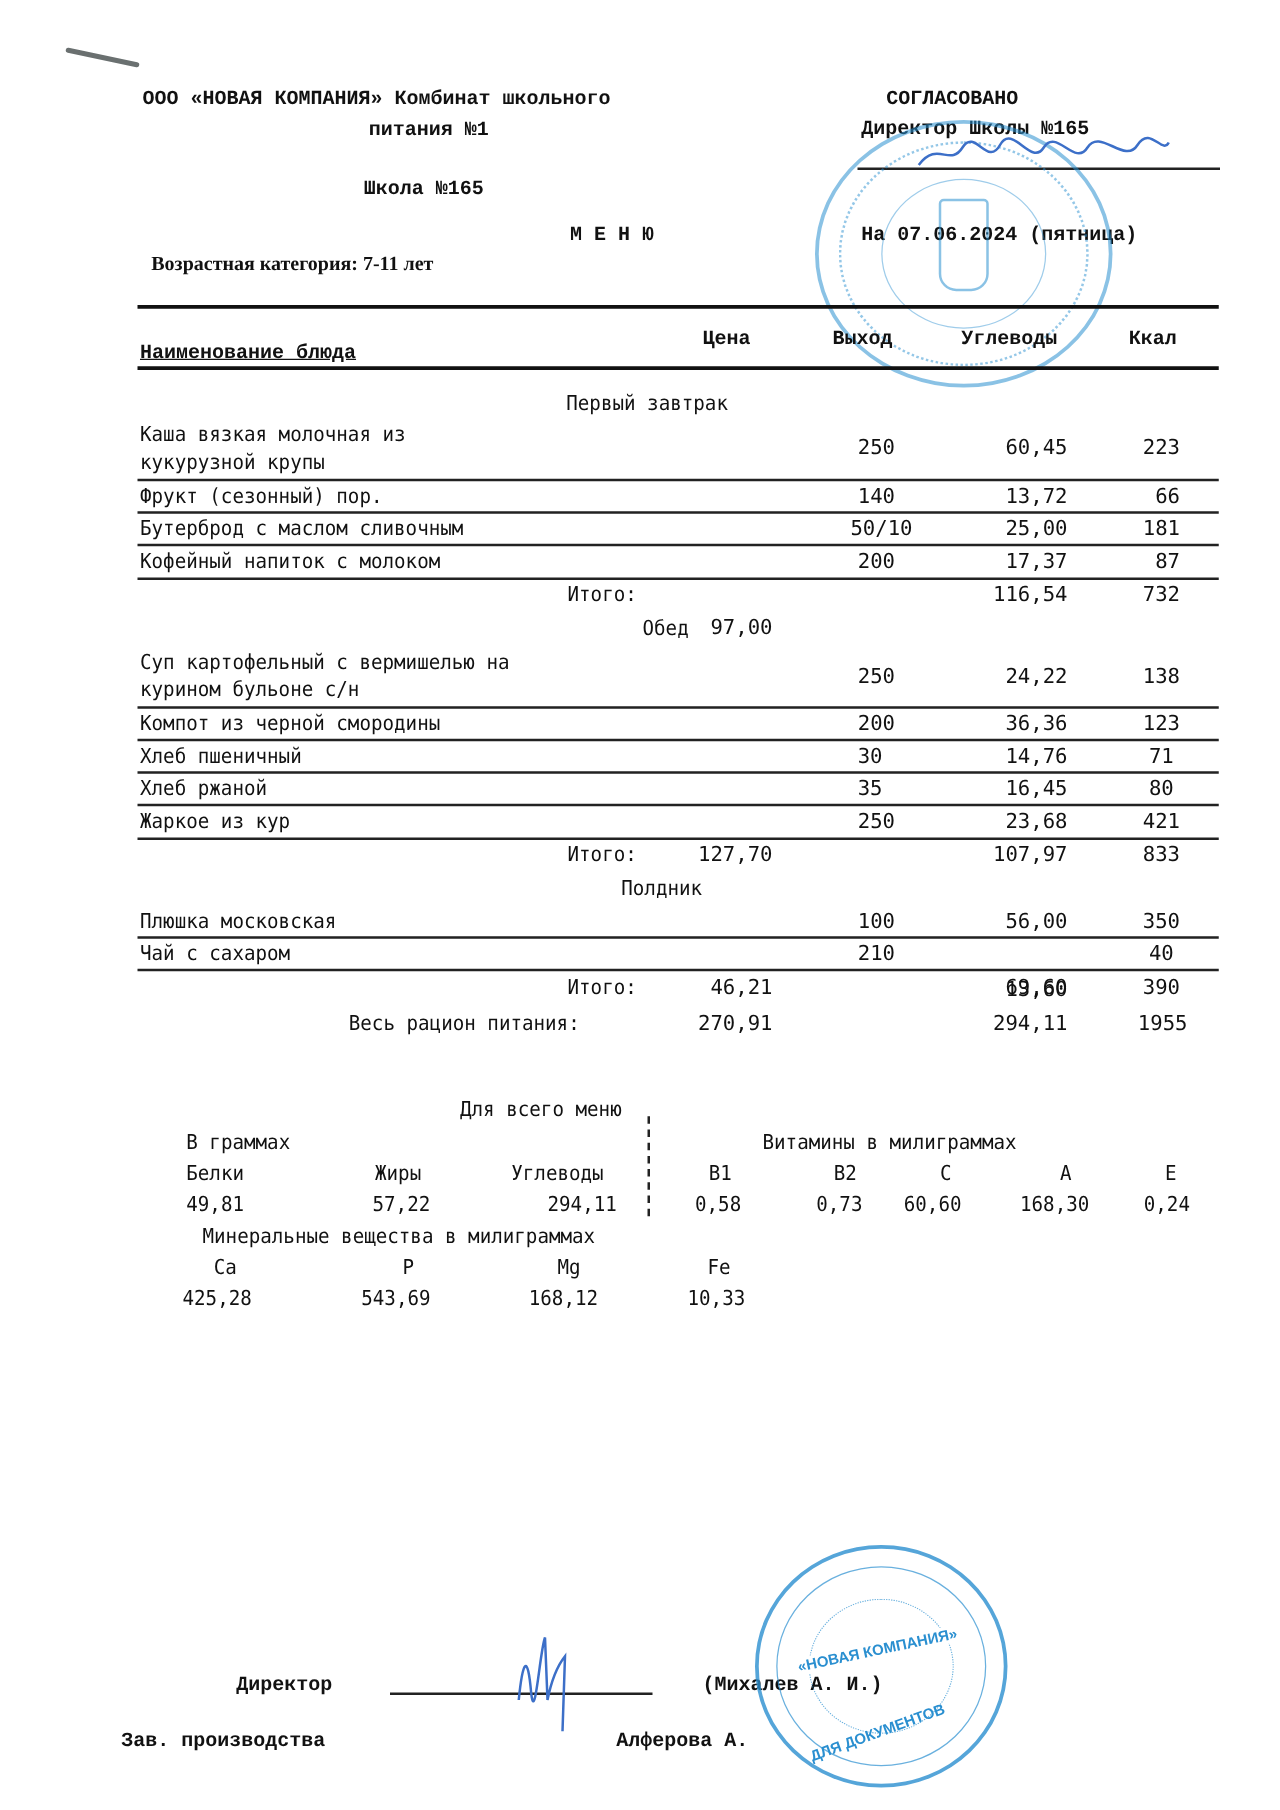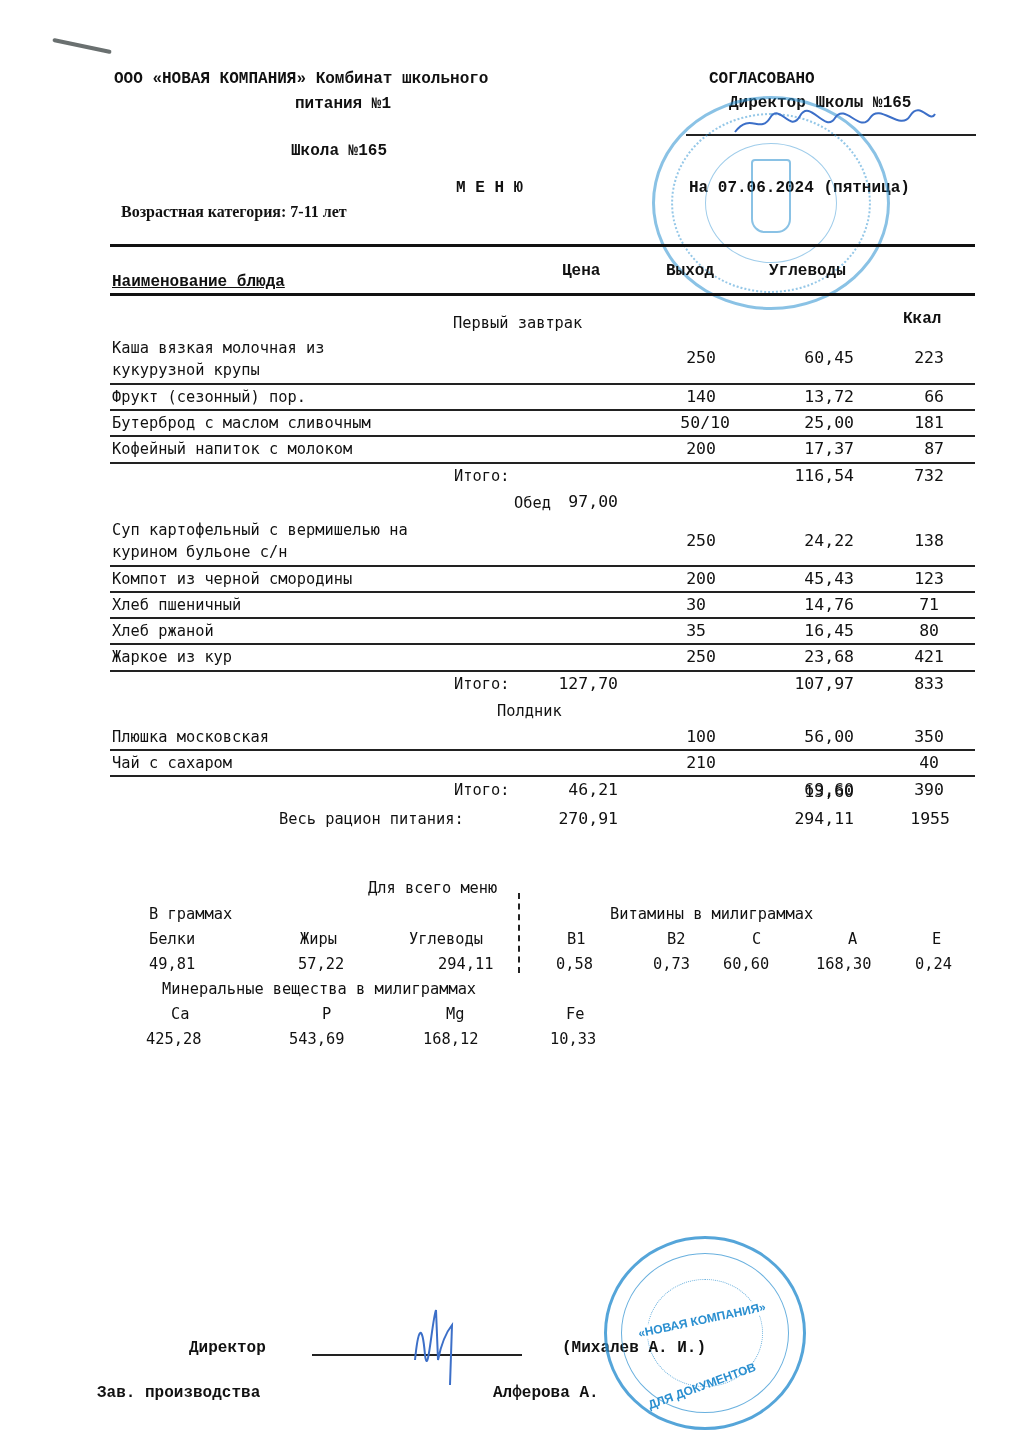--- a/index.html
+++ b/index.html
@@ -20,39 +20,39 @@
 
 <div class="scan-mark"></div>
 
 <div class="abs hdr" style="left:114px; top:70px;">ООО «НОВАЯ КОМПАНИЯ» Комбинат школьного</div>
 <div class="abs hdr" style="left:295px; top:95px;">питания №1</div>
 <div class="abs hdr" style="left:291px; top:142px;">Школа №165</div>
 <div class="abs hdr" style="left:456px; top:179px;">М Е Н Ю</div>
 <div class="abs hdr" style="left:121px; top:203px;font-family:Liberation Serif, serif;">Возрастная категория: 7-11 лет</div>
 
 <div class="abs hdr" style="left:709px; top:70px;">СОГЛАСОВАНО</div>
-<div class="abs hdr" style="left:689px; top:94px;margin-left:40px;">Директор Школы №165</div>
+<div class="abs hdr" style="left:689px; top:94px;">Директор Школы №165</div>
 <div class="line" style="left:686px; top:134px; width:290px;"></div>
 <div class="abs hdr" style="left:689px; top:179px;">На 07.06.2024 (пятница)</div>
 
 <div class="stamp" style="left:652px; top:96px; width:232px; height:208px; border:3px solid rgba(42,143,208,0.55);">
   <div style="position:absolute; left:16px; top:14px; right:16px; bottom:14px; border-radius:50%; border:2px dotted rgba(42,143,208,0.5);"></div>
   <div style="position:absolute; left:50px; top:44px; right:50px; bottom:44px; border-radius:50%; border:1.5px solid rgba(42,143,208,0.45);"></div>
   <div style="position:absolute; left:96px; top:60px; width:36px; height:70px; border:2px solid rgba(42,143,208,0.55); border-radius:4px 4px 14px 14px;"></div>
 </div>
 <svg class="abs" style="left:730px; top:104px;" width="210" height="36">
   <path d="M5 28 C 20 8, 30 30, 40 14 S 60 30, 70 12 S 95 30, 105 14 S 130 30, 140 14 S 170 28, 180 12 S 200 20, 205 10" stroke="#3c6fc8" stroke-width="2" fill="none"></path>
 </svg>
 
 <div class="line thick" style="left:110px; top:244px; width:865px;"></div>
 <div class="abs hdr" style="left:112px; top:273px;text-decoration:underline;">Наименование блюда</div>
 <div class="abs hdr" style="left:562px; top:262px;">Цена</div>
 <div class="abs hdr" style="left:666px; top:262px;">Выход</div>
 <div class="abs hdr" style="left:769px; top:262px;">Углеводы</div>
-<div class="abs hdr" style="left:903px; top:262px;margin-top:48px;">Ккал</div>
+<div class="abs hdr" style="left:903px; top:262px;">Ккал</div>
 <div class="line thick" style="left:110px; top:293px; width:865px;"></div>
 
 <div class="ctr tbl" style="left:453px; top:313px;">Первый завтрак</div>
 
 <div>
   <div class="abs tbl" style="left:112px; top:338px;">Каша вязкая молочная из</div>
   <div class="abs tbl" style="left:112px; top:360px;">кукурузной крупы</div>
   <div class="num" style="right:308px; top:348px;">250</div>
   <div class="num" style="right:170px; top:348px;">60,45</div>
   <div class="num" style="right:80px; top:348px;">223</div>
@@ -97,21 +97,21 @@
   <div class="abs tbl" style="left:112px; top:542px;">курином бульоне с/н</div>
   <div class="num" style="right:308px; top:531px;">250</div>
   <div class="num" style="right:170px; top:531px;">24,22</div>
   <div class="num" style="right:80px; top:531px;">138</div>
 </div>
 <div class="line" style="left:110px; top:565px; width:865px;"></div>
 
 <div>
   <div class="abs tbl" style="left:112px; top:569px;">Компот из черной смородины</div>
   <div class="num" style="right:308px; top:569px;">200</div>
-  <div class="num" style="right:170px; top:569px;">45,43</div>
+  <div class="num" style="right:170px; top:569px;">36,36</div>
   <div class="num" style="right:80px; top:569px;">123</div>
 </div>
 <div class="line" style="left:110px; top:591px; width:865px;"></div>
 
 <div>
   <div class="abs tbl" style="left:112px; top:595px;">Хлеб пшеничный</div>
   <div class="num" style="right:318px; top:595px;">30</div>
   <div class="num" style="right:170px; top:595px;">14,76</div>
   <div class="num" style="right:85px; top:595px;">71</div>
 </div>

